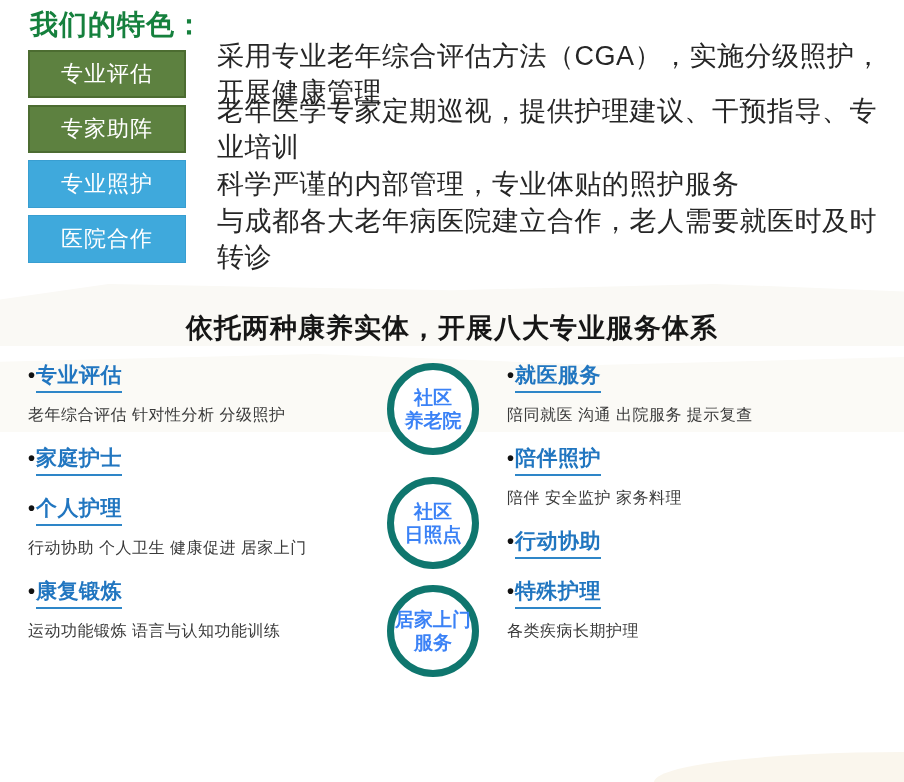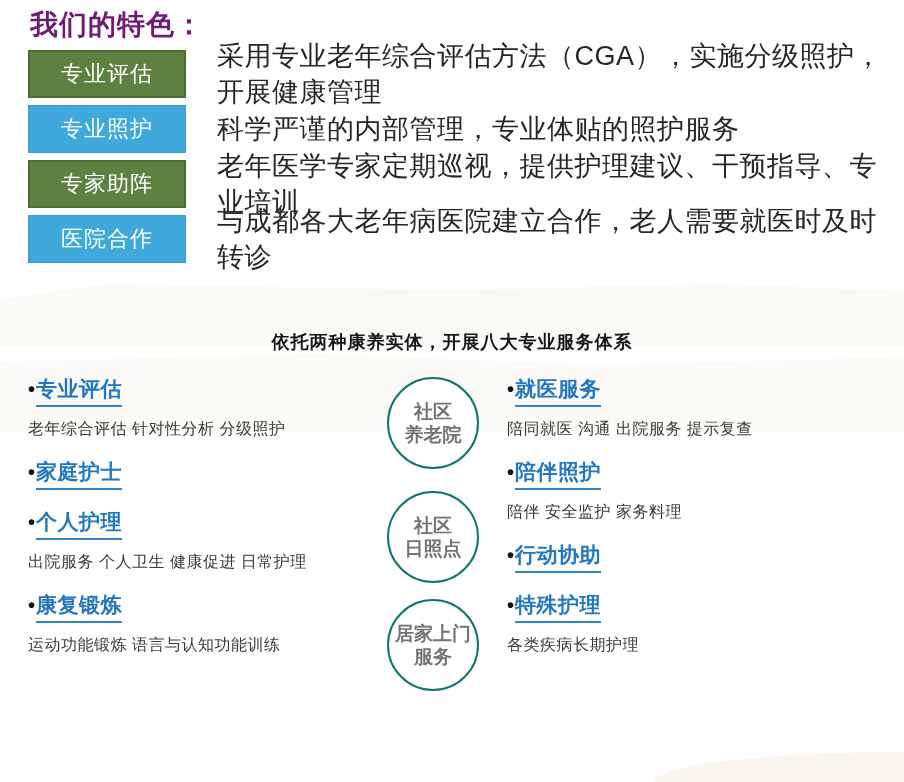--- a/index.html
+++ b/index.html
@@ -17,63 +17,63 @@
            clip-path: polygon(0 25%, 12% 0, 50% 10%, 79% 0, 100% 12%, 100% 100%, 0 100%); }
   .wash2 { top: 354px; left: 0; width: 904px; height: 78px; background: #fbfaf6;
            clip-path: polygon(0 10%, 35% 0, 66% 14%, 100% 4%, 100% 100%, 0 100%); }
   .wash3 { top: 752px; right: 0; width: 250px; height: 30px; background: #faf6ed;
            border-radius: 100% 0 0 0; }
   .content { position: relative; z-index: 1; }
 
   
   .features { padding: 8px 0 0 28px; }
   .features-title {
-    font-size: 28px; font-weight: bold; color: #701a75;
+    font-size: 28px; font-weight: bold; color: #15803d;
     line-height: 34px; margin: 0 0 8px 2px; letter-spacing: 1px;
   }
   .feature-row { display: flex; align-items: center; height: 48px; margin-bottom: 7px; }
   .feature-label {
     width: 158px; height: 48px; flex: 0 0 158px;
     display: flex; align-items: center; justify-content: center;
     color: #ffffff; font-size: 22px; letter-spacing: 1px;
   }
   .feature-label.green { background: #5d8140; border: 2px solid #4c6c31; }
   .feature-label.blue  { background: #3fa9dc; border: 1px solid #389ed1; }
   .feature-desc {
     margin-left: 31px; font-size: 27px; color: #262626; letter-spacing: 0.5px;
   }
 
   
   .section-heading {
-    margin-top: 62px; text-align: center;
-    font-size: 18px; font-weight: bold; color: #161616;
+    margin-top: 48px; text-align: center;
+    font-size: 27px; font-weight: bold; color: #161616;
     line-height: 34px; letter-spacing: 1px;
   }
 
   
   .services { display: flex; margin-top: 16px; padding-left: 28px; }
   .svc-col-left  { width: 345px; flex: 0 0 345px; }
   .svc-col-mid   { width: 120px; flex: 0 0 120px; display: flex; flex-direction: column; align-items: center; }
   .svc-col-right { flex: 1; margin-left: 14px; }
 
   .svc-item { margin-bottom: 18px; }
   .svc-title-row { display: flex; align-items: baseline; }
   .svc-bullet { color: #111; font-weight: bold; font-size: 20px; margin-right: 1px; }
   .svc-link {
     display: inline-block; font-size: 21px; font-weight: bold; color: #2176c0;
     border-bottom: 2px solid #2e86c8; padding-bottom: 2px; letter-spacing: 0.5px;
     cursor: pointer;
   }
   .svc-desc { font-size: 16px; color: #3a3a3a; margin-top: 12px; letter-spacing: 0.5px; }
 
   .circle {
-    width: 92px; height: 92px; border: 2px solid #0f766e; border-radius: 50%;
+    width: 92px; height: 92px; border: 7px solid #0f766e; border-radius: 50%;
     background: #ffffff; display: flex; flex-direction: column;
     align-items: center; justify-content: center; text-align: center;
-    font-size: 19px; font-weight: bold; color: #737373; line-height: 1.22;
+    font-size: 19px; font-weight: bold; color: #3b82f6; line-height: 1.22;
   }
   .circle span { display: block; }
   .circle-1 { margin-top: 2px; }
   .circle-2 { margin-top: 22px; }
   .circle-3 { margin-top: 16px; }
 </style>
 </head>
 <body>
 
 <div class="wash wash1"></div>
@@ -84,27 +84,27 @@
 
   <div class="features">
     <h1 class="features-title">我们的特色：</h1>
 
     <div class="feature-row">
       <div class="feature-label green">专业评估</div>
       <div class="feature-desc">采用专业老年综合评估方法（CGA），实施分级照护，开展健康管理</div>
     </div>
 
     <div class="feature-row">
-      <div class="feature-label blue">专业照护</div>
-      <div class="feature-desc">科学严谨的内部管理，专业体贴的照护服务</div>
+      <div class="feature-label green">专家助阵</div>
+      <div class="feature-desc">老年医学专家定期巡视，提供护理建议、干预指导、专业培训</div>
     </div>
 
     <div class="feature-row">
-      <div class="feature-label green">专家助阵</div>
-      <div class="feature-desc">老年医学专家定期巡视，提供护理建议、干预指导、专业培训</div>
+      <div class="feature-label blue">专业照护</div>
+      <div class="feature-desc">科学严谨的内部管理，专业体贴的照护服务</div>
     </div>
 
     <div class="feature-row">
       <div class="feature-label blue">医院合作</div>
       <div class="feature-desc">与成都各大老年病医院建立合作，老人需要就医时及时转诊</div>
     </div>
   </div>
 
   <div class="section-heading">依托两种康养实体，开展八大专业服务体系</div>
 
@@ -122,21 +122,21 @@
         <div class="svc-title-row">
           <span class="svc-bullet">•</span>
           <span class="svc-link">家庭护士</span>
         </div>
       </div>
       <div class="svc-item">
         <div class="svc-title-row">
           <span class="svc-bullet">•</span>
           <span class="svc-link">个人护理</span>
         </div>
-        <div class="svc-desc">出院服务 个人卫生 健康促进 日常护理</div>
+        <div class="svc-desc">行动协助 个人卫生 健康促进 居家上门</div>
       </div>
       <div class="svc-item">
         <div class="svc-title-row">
           <span class="svc-bullet">•</span>
           <span class="svc-link">康复锻炼</span>
         </div>
         <div class="svc-desc">运动功能锻炼 语言与认知功能训练</div>
       </div>
     </div>
 

